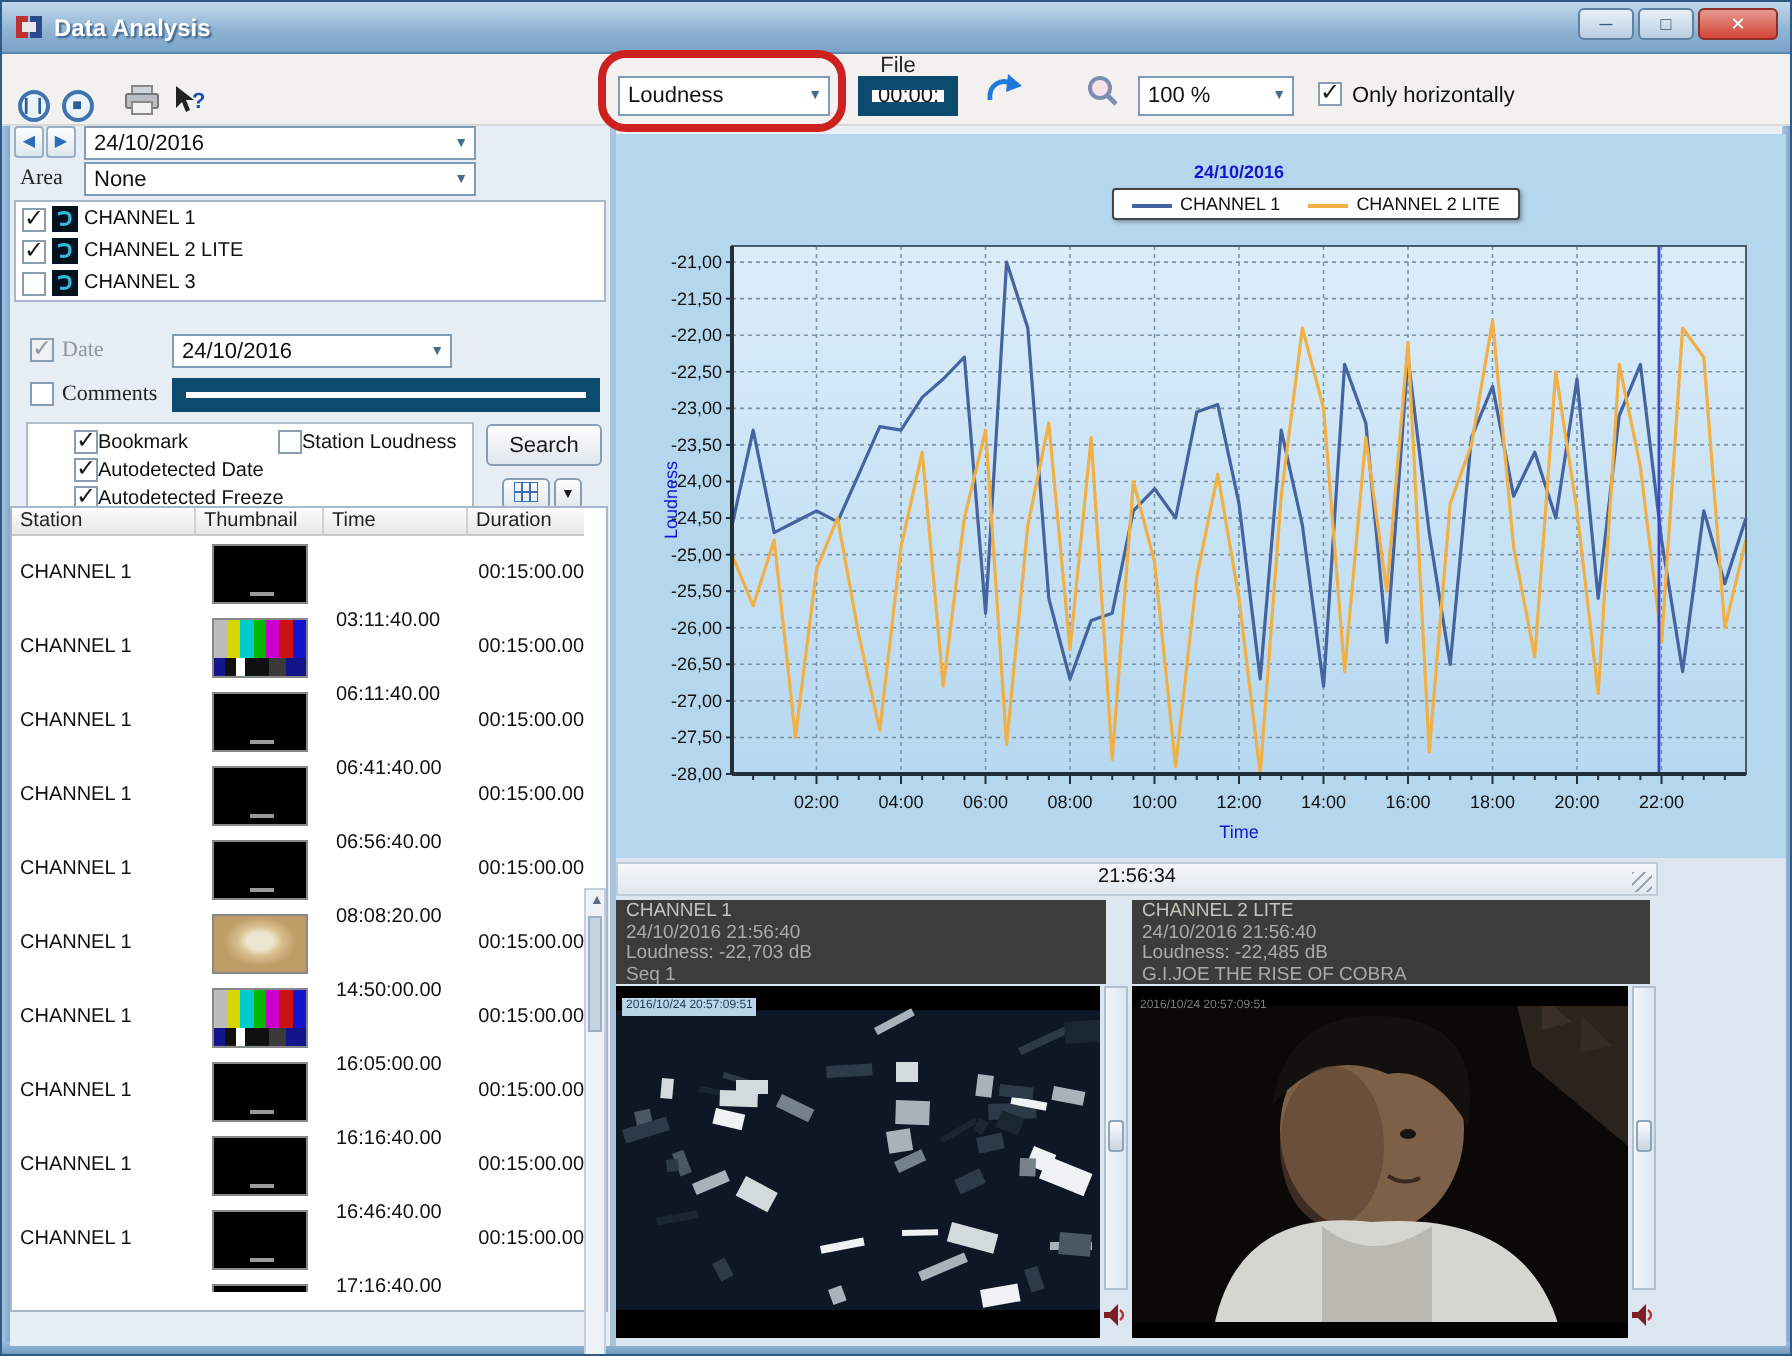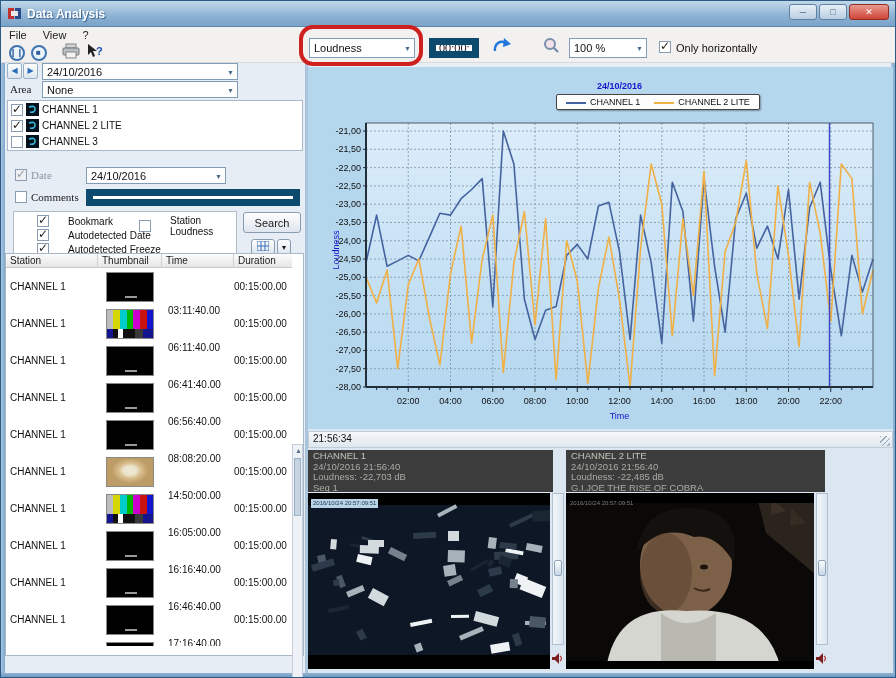--- a/index.html
+++ b/index.html
@@ -15,21 +15,21 @@
   .titlebar{position:absolute;left:0;top:0;width:896px;height:26px;z-index:2;
     background:linear-gradient(#c2d8ea,#8db2d3 60%,#7aa3c9);border-bottom:1px solid #5a85ad;
     display:flex;align-items:center;padding-left:6px;}
   .titlebar .ttl{color:#fff;font-size:12px;font-weight:bold;text-shadow:1px 1px 1px #3a608a;margin-left:5px;}
   .appicon{width:15px;height:15px;display:inline-block;}
   .winbtns{position:absolute;right:8px;top:3px;display:flex;gap:2px;}
   .wbtn{width:28px;height:16px;border:1px solid #5f82a4;border-radius:3px;
     background:linear-gradient(#e8f0f8,#b9cde0);color:#3a5a7a;font-size:9px;line-height:14px;text-align:center;}
   .wbtn.close{width:40px;background:linear-gradient(#e89a90,#cf4437);color:#fff;border-color:#8e2f26;}
   .menubar{position:absolute;left:0;top:26px;width:896px;height:15px;background:#f2f1ef;z-index:2;
-    display:flex;align-items:center;font-size:11px;color:#222;}
+    display:flex;align-items:center;font-size:11px;color:#222;flex-direction:column;}
   .menubar span{padding:0 8px;}
   .topstrip{position:absolute;left:0;top:41px;width:896px;height:21px;background:#f2f1ef;
     border-bottom:1px solid #d9d9d9;z-index:2;}
   .tbtn{position:absolute;top:1px;width:19px;height:19px;display:flex;align-items:center;justify-content:center;}
   .roundb{width:16px;height:16px;border-radius:50%;border:2px solid #3f74b0;background:#eaf2fa;
     display:flex;align-items:center;justify-content:center;color:#2c5c9c;font-size:8px;font-weight:bold;}
 
   
   .combo{position:absolute;background:#fff;border:1px solid #7f9db9;font-size:11px;color:#111;
     display:flex;align-items:center;padding:0 4px;}
@@ -48,33 +48,33 @@
   .leftpane{position:absolute;left:4px;top:62px;width:300px;height:610px;background:#e7edf4;z-index:2;}
   .navarrow{position:absolute;width:15px;height:16px;border:1px solid #9ab0c6;border-radius:2px;
      background:linear-gradient(#fdfdfd,#dde6ee);color:#2a6ebb;font-size:8px;line-height:14px;text-align:center;}
   .lbl{position:absolute;font-size:11px;color:#222;font-family:Liberation Serif, serif;}
   .chanlist{position:absolute;left:2px;top:37px;width:296px;height:51px;background:#fff;border:1px solid #a8b8c8;}
   .chan{position:absolute;left:3px;display:flex;align-items:center;gap:3px;font-size:10px;color:#111;}
   .chanicon{width:13px;height:13px;background:#04121f;display:inline-block;flex:none;}
   .bmheader{position:absolute;left:0px;top:90px;width:299px;height:13px;text-align:center;font-size:10px;color:#334;
      background:linear-gradient(#f4f7fa,#dde4ec);border:1px solid #c4cedc;}
   .groupbox{position:absolute;left:8px;top:148px;width:224px;height:48px;background:#fff;border:1px solid #b0bcc8;}
-  .fitem{position:absolute;display:flex;align-items:center;gap:19px;font-size:10px;color:#111;padding-left:15px;}
+  .fitem{position:absolute;display:flex;align-items:center;gap:0;font-size:10px;color:#111;padding-left:15px;}
   .pushbtn{position:absolute;border:1px solid #8a9cb2;border-radius:3px;font-size:11px;color:#1a1a1a;
      background:linear-gradient(#fdfdfd,#dfe6ee);display:flex;align-items:center;justify-content:center;}
   .table{position:absolute;left:0;top:190px;width:299px;height:403px;background:#fff;border:1px solid #a8b8c8;}
   .thead{position:absolute;left:0;top:0;width:286px;height:14px;display:flex;
      background:linear-gradient(#fcfcfc,#e6e6e6);border-bottom:1px solid #c8c8c8;font-size:10px;color:#222;}
   .thead div{border-right:1px solid #d0d0d0;padding:1px 0 0 4px;}
   .tbody{position:absolute;left:0;top:14px;width:286px;height:378px;overflow:hidden;background:#fff;}
   .trow{display:flex;height:37px;align-items:center;}
   .c-station{width:92px;padding-left:4px;font-size:10px;color:#111;}
   .c-thumbcell{width:64px;display:flex;justify-content:center;}
   .c-time{width:72px;font-size:10px;color:#111;padding-left:6px;margin-top:48px;}
-  .c-dur{width:58px;font-size:10px;color:#111;}
+  .c-dur{width:58px;font-size:10px;color:#111;text-align:right;}
   .thumb{width:48px;height:30px;border:1px solid #888;position:relative;}
   .thumb.black{background:#000;}
   .thumb.black::after{content:"";position:absolute;left:18px;bottom:3px;width:12px;height:2px;background:#9a9a9a;}
   .thumb.colorbars{background:
      linear-gradient(90deg,#14148c 0 12%,#101010 12% 24%,#ffffff 24% 34%,#101010 34% 60%,#3a3a3a 60% 78%,#14148c 78% 100%) 0 100%/100% 32% no-repeat,
      linear-gradient(90deg,#bcbcbc 0 14%,#d6d600 14% 28%,#00cccc 28% 43%,#00b800 43% 57%,#cc00cc 57% 71%,#cc1111 71% 86%,#1414cc 86% 100%);}
   .thumb.scene{background:radial-gradient(ellipse 40% 45% at 50% 45%,#ece5cf 0 35%,#d9bf8e 60%,#bd9c66 100%);}
   .vscroll{position:absolute;right:0px;top:190px;width:11px;height:403px;background:#eef2f6;border:1px solid #c4cedc;}
   .sthumb{position:absolute;left:1px;top:13px;width:7px;height:58px;background:#c6d4e2;border:1px solid #9ab0c4;}
   .sarrow{font-size:7px;color:#5a7088;text-align:center;line-height:11px;width:11px;}
@@ -85,22 +85,22 @@
   .chart-region{position:absolute;left:307px;top:66px;width:585px;height:362px;background:#b5d7ee;z-index:2;}
   #chart-title{position:absolute;left:58px;top:14px;width:507px;text-align:center;color:#1515cc;font-size:9px;font-weight:bold;}
   #legend{position:absolute;left:248px;top:27px;display:flex;gap:14px;background:#fdfdfd;border:1px solid #444;
      border-radius:2px;padding:2px 9px;font-size:9px;color:#111;box-shadow:1px 1px 2px rgba(0,0,0,.35);align-items:center;}
   .lg-line{display:inline-block;width:20px;height:2px;margin-right:4px;vertical-align:middle;}
   #ylab{position:absolute;left:8px;top:178px;color:#1515cc;font-size:9px;transform:rotate(-90deg);transform-origin:center;}
   #xlab{position:absolute;left:58px;top:344px;width:507px;text-align:center;color:#1515cc;font-size:9px;}
 
   
   .rbottom{position:absolute;left:307px;top:428px;width:585px;height:244px;background:#dce6f0;z-index:2;}
-  .timelinebar{position:absolute;left:0;top:2px;width:585px;height:17px;
-     background:linear-gradient(#f6f8fa,#dfe7ef);border:1px solid #c0ccd8;font-size:10px;color:#111;padding:1px 4px;}
+  .timelinebar{position:absolute;left:0;top:2px;width:521px;height:17px;
+     background:linear-gradient(#f6f8fa,#dfe7ef);border:1px solid #c0ccd8;font-size:10px;color:#111;padding:1px 4px;text-align:center;}
   .grip{position:absolute;right:2px;top:4px;width:10px;height:10px;
      background:repeating-linear-gradient(135deg,#98a8b8 0 1px,transparent 1px 4px);}
   .infopanel{position:absolute;top:21px;height:42px;background:#3c3c3c;color:#a9aca4;font-size:9.5px;
      line-height:10.5px;padding:1px 5px;overflow:hidden;}
   .infopanel .ch{color:#c2c4ba;}
   .video{position:absolute;top:64px;height:176px;background:#000;overflow:hidden;}
   .vslider{position:absolute;top:64px;width:12px;height:152px;background:linear-gradient(90deg,#f2f6fa,#dbe5ee);
      border:1px solid #b0c0d0;}
   .vhandle{position:absolute;left:1px;top:66px;width:8px;height:16px;background:linear-gradient(#fafcfe,#c9d6e4);
      border:1px solid #8fa3b8;border-radius:2px;}

